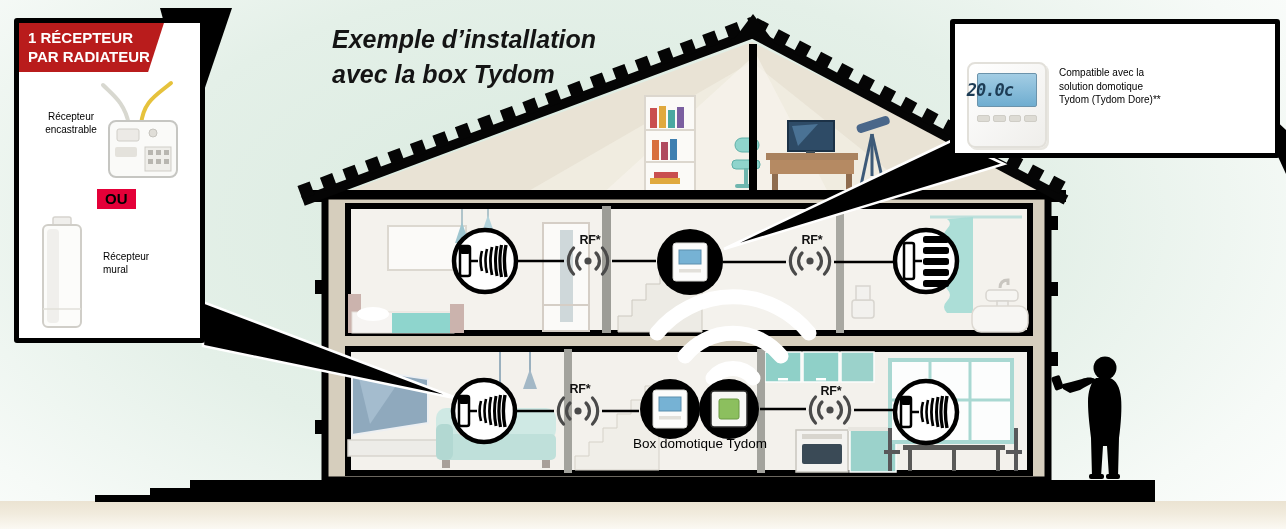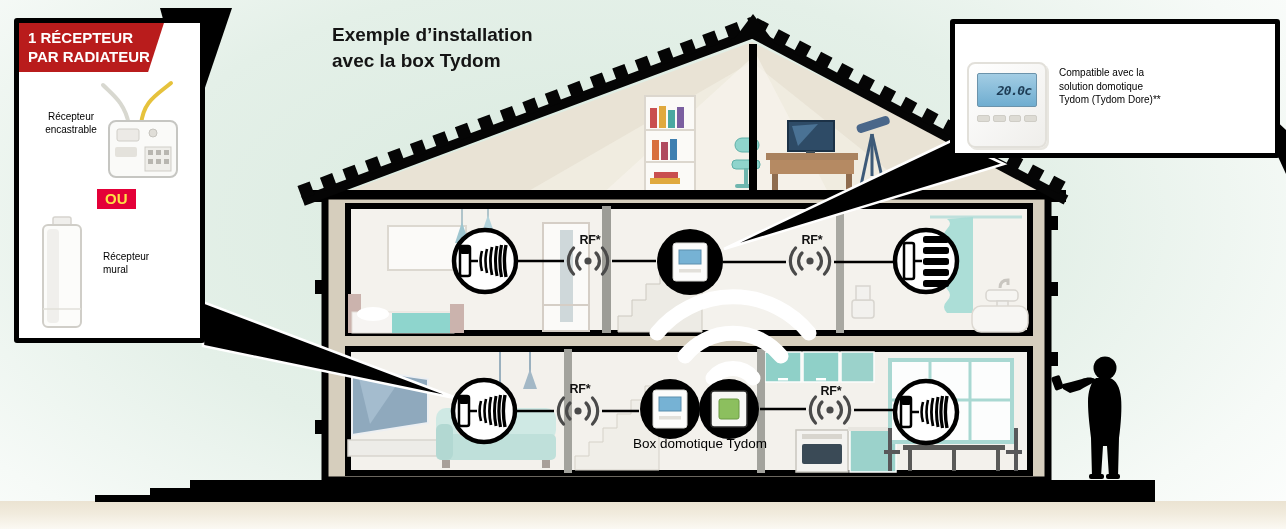--- a/index.html
+++ b/index.html
@@ -9,50 +9,50 @@
     background:radial-gradient(ellipse 75% 95% at 46% 42%, #d9eadf 0%, #e4f0e8 48%, #f6faf7 78%, #ffffff 100%);
   }
   .ground{
     position:absolute;left:0;bottom:0;width:100%;height:28px;
     background:linear-gradient(to bottom,#ebe3d2 0%,#f1ebdd 45%,#fbf9f3 100%);
   }
   svg.diagram{position:absolute;left:0;top:0;}
   
   .title{
     position:absolute;left:332px;top:22px;
-    font-size:19px;font-weight:bold;color:#141414;line-height:1.38;
+    font-size:25px;font-weight:bold;font-style:italic;color:#141414;line-height:1.38;
   }
   
   .callout{position:absolute;background:#ffffff;border:5px solid #000;border-radius:3px;}
   .callout-left{left:14px;top:18px;width:181px;height:315px;}
   .callout-right{left:950px;top:19px;width:320px;height:129px;}
   .co-header{
     position:absolute;top:0;left:0;background:#b91c1c;color:#fff;font-weight:bold;
     padding:5px 14px 6px 9px;line-height:1.28;
   }
   .co-header.slant-l{font-size:15px;clip-path:polygon(0 0,100% 0,calc(100% - 16px) 100%,0 100%);}
   .co-header.slant-r{font-size:15px;width:100%;box-sizing:border-box;
     clip-path:polygon(0 0,100% 0,calc(100% - 18px) 100%,0 100%);}
   .co-text{position:absolute;font-size:10px;color:#000;line-height:1.25;}
   .or-badge{
-    position:absolute;left:78px;top:166px;background:#e40038;color:#fde047;
+    position:absolute;left:78px;top:166px;background:#e40038;color:#000000;
     font-weight:bold;font-size:15px;padding:1px 8px 2px;
   }
   
   .thermo{
     position:absolute;left:12px;top:38px;width:76px;height:82px;background:linear-gradient(135deg,#ffffff,#efeeeb);
     border:2px solid #e2e0da;border-radius:8px;box-shadow:2px 2px 0 #e8e6e0;
   }
   .thermo .lcd{
     margin:9px 8px 0;height:32px;background:linear-gradient(#a3cde4,#6fadd0);
     border:1px solid #6b93ab;border-radius:2px;display:flex;align-items:center;justify-content:flex-end;
   }
   .thermo .lcd span{
     font-family:"DejaVu Sans Mono",monospace;font-style:italic;font-weight:bold;
-    font-size:13px;color:#1d3c55;padding-right:5px;letter-spacing:-1px;
+    font-size:17px;color:#1d3c55;padding-right:23px;letter-spacing:-1px;
   }
   .thermo .keys{display:flex;gap:3px;margin:8px 8px 0;}
   .thermo .keys i{flex:1;height:5px;background:#dddbd4;border-radius:2px;border:1px solid #cfcdc6;}
   
   .rf-label{
     position:absolute;transform:translateX(-50%);font-size:12.5px;font-weight:bold;color:#111;
     letter-spacing:-0.2px;
   }
   .box-label{
     position:absolute;left:700px;top:436px;transform:translateX(-50%);

